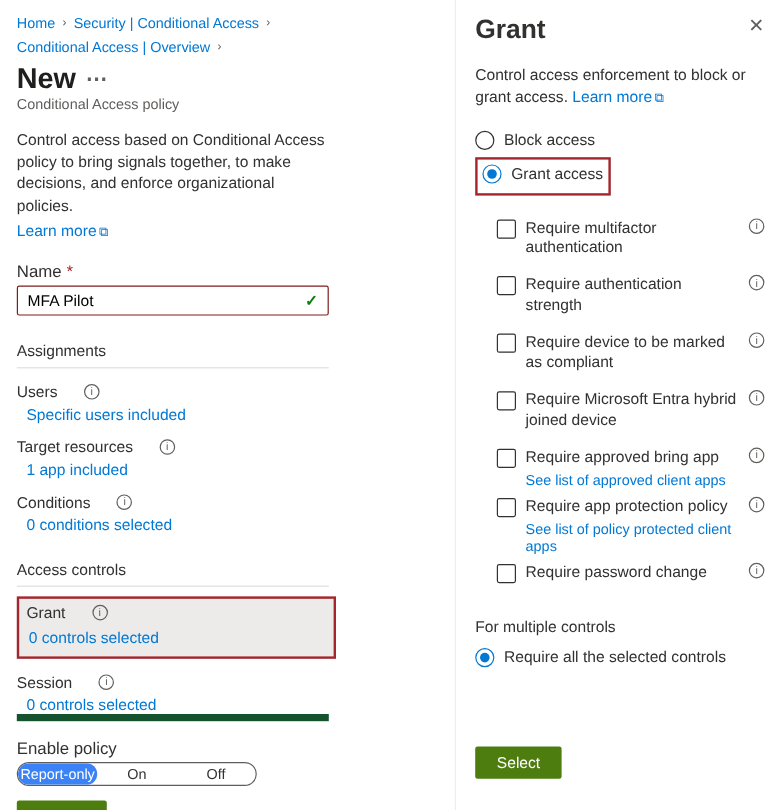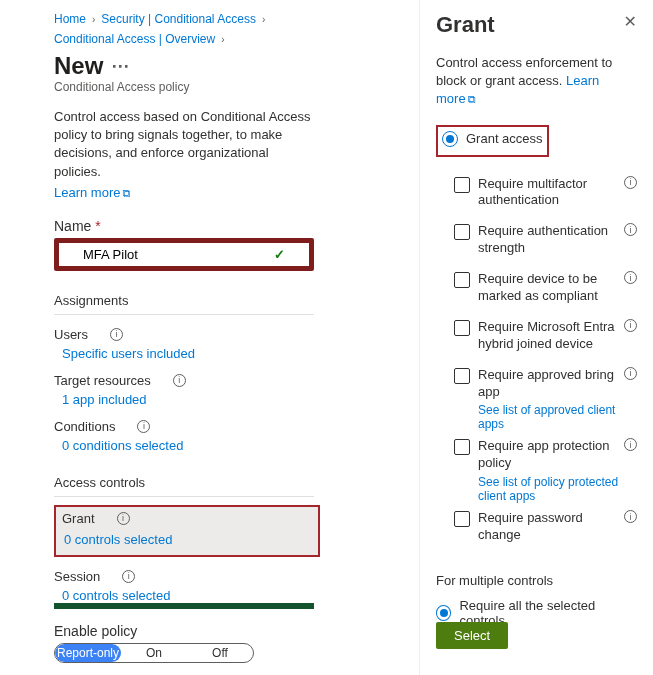--- a/index.html
+++ b/index.html
@@ -1,18 +1,18 @@
 <!DOCTYPE html>
 <html><head>
   <meta charset="utf-8">
   <style>
     * { box-sizing: border-box; margin: 0; padding: 0; font-family: 'Segoe UI', Arial, sans-serif; }
     body { width: 653px; height: 675px; display: flex; background: #fff; color: #323130; font-size: 13px; }
     
-    .left-panel { width: 380px; padding: 12px 14px; border-right: 1px solid #eee; display: flex; flex-direction: column; margin-left: 40px; }
+    .left-panel { width: 380px; padding: 12px 14px; border-right: 1px solid #eee; display: flex; flex-direction: column; }
     .right-panel { flex: 1; padding: 12px 16px; position: relative; }
     
     
     .breadcrumb { display: flex; align-items: center; gap: 6px; font-size: 12px; color: #605e5c; margin-bottom: 6px; flex-wrap: wrap; }
     .breadcrumb a { color: #0078d4; text-decoration: none; cursor: pointer; }
     .breadcrumb .chevron { color: #605e5c; font-size: 10px; }
     
     
     .page-title { font-size: 24px; font-weight: 600; color: #201f1e; display: flex; align-items: center; gap: 8px; }
     .page-title .ellipsis { color: #605e5c; font-size: 18px; cursor: pointer; }
@@ -21,21 +21,21 @@
     .description { font-size: 13px; line-height: 1.4; margin-bottom: 4px; max-width: 260px; }
     .learn-more { color: #0078d4; text-decoration: none; font-size: 13px; cursor: pointer; }
     .ext-icon { font-size: 11px; margin-left: 2px; }
     
     
     .form-section { margin-top: 18px; }
     .field-label { font-size: 14px; display: flex; align-items: flex-start; gap: 4px; margin-bottom: 4px; }
     .required { color: #a4262c; }
     .info-icon { display: inline-flex; align-items: center; justify-content: center; width: 13px; height: 13px; border: 1px solid #605e5c; border-radius: 50%; font-size: 9px; color: #605e5c; cursor: default; }
     
-    .text-input-wrap { display: flex; align-items: center; border: 5px solid #7f1d1d; border-radius: 2px; width: 260px; padding: 4px 24px; }
+    .text-input-wrap { display: flex; align-items: center; border: 1px solid #7f1d1d; border-radius: 2px; width: 260px; padding: 4px 8px; }
     .text-input-wrap input { border: none; outline: none; flex: 1; font-size: 13px; }
     .check-icon { color: #107c10; font-weight: bold; }
     
     .section-heading { font-size: 13px; font-weight: 400; margin-top: 22px; padding-bottom: 6px; border-bottom: 1px solid #e1dfdd; width: 260px; }
     
     .sub-item { margin-top: 12px; width: 260px; }
     .sub-item-label { font-size: 13px; display: flex; align-items: center; gap: 22px; margin-bottom: 4px; }
     .sub-item-link { color: #0078d4; font-size: 13px; cursor: pointer; padding-left: 8px; }
     
     .highlighted-sub { background: #edebe9; border: 2px solid #a4262c; padding: 4px 6px 8px 6px; width: 266px; margin-top: 8px; }
@@ -174,20 +174,24 @@
   </div>
 
   <div class="panel-desc">
     <span>Control access enforcement to block or grant access.</span>
     <a class="learn-more">
       <span>Learn more</span><span class="ext-icon">⧉</span>
     </a>
   </div>
 
   <div class="radio-group">
+    <div class="radio-row">
+      <span class="radio"></span>
+      <span>Block access</span>
+    </div>
     <div class="highlight-box">
       <div class="radio-row">
         <span class="radio checked"></span>
         <span>Grant access</span>
       </div>
     </div>
   </div>
 
   <div class="checkbox-list">
     <div class="cb-row">

